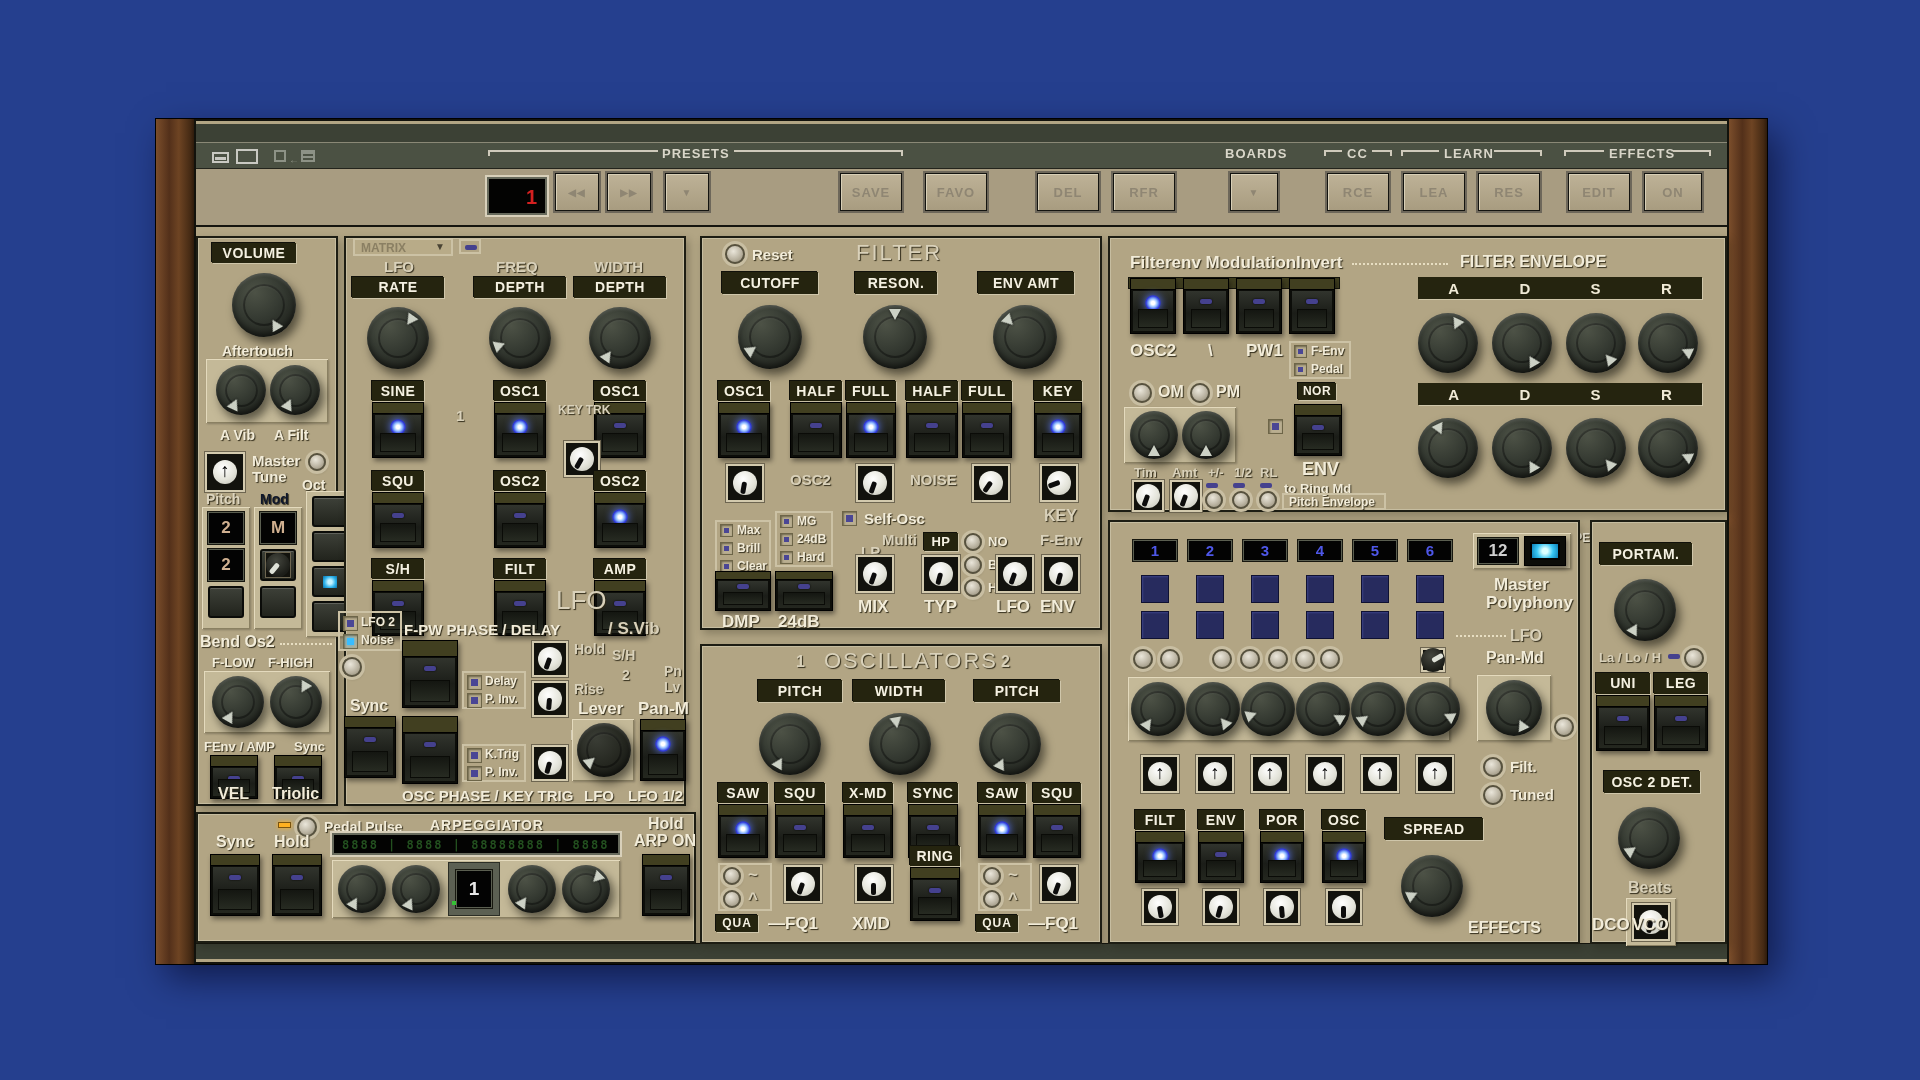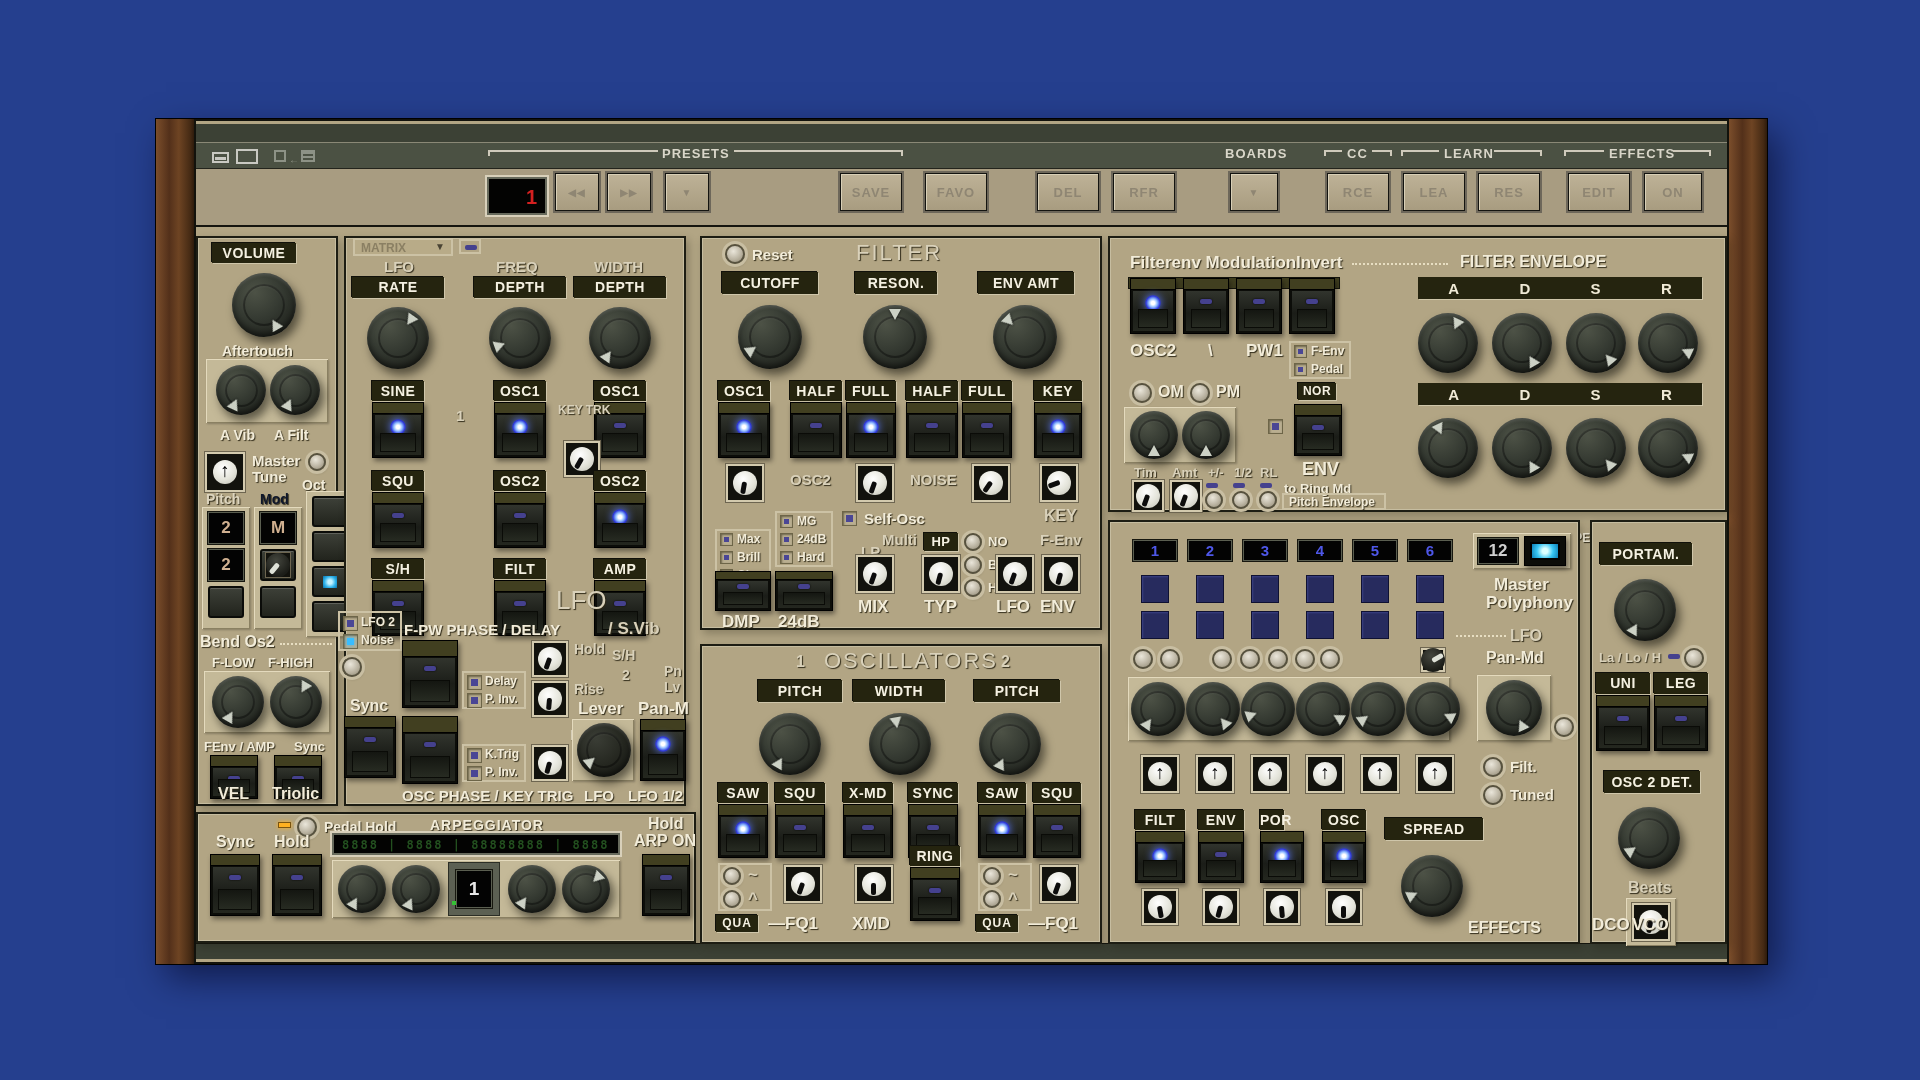--- a/index.html
+++ b/index.html
@@ -199,21 +199,21 @@
       <span class="face">
         <span class="ledo"></span>
       </span>
     </div>
   <div class="lt" style="left:62px;top:666px;font-size:16px;">VEL</div>
   <div class="lt" style="left:116px;top:666px;font-size:16px;">Triolic</div>
 
   <div class="sec" style="left:40px;top:693px;width:500px;height:131px;"></div>
   <div class="oled" style="left:122px;top:703px;"></div>
   <div class="rb" style="left:141px;top:698px;width:20px;height:20px;"></div>
-  <div class="lt" style="left:168px;top:700px;">Pedal Hold</div>
+  <div class="lt" style="left:168px;top:700px;">Pedal Pulse</div>
   <div class="lt" style="left:60px;top:714px;font-size:16px;">Sync</div>
   <div class="lt" style="left:118px;top:714px;font-size:16px;">Hold</div>
   <div class="db" style="left:54px;top:735px;width:50px;height:62px;">
       <span class="band"></span>
       <span class="face">
         <span class="ledo"></span>
       </span>
     </div>
   <div class="db" style="left:116px;top:735px;width:50px;height:62px;">
       <span class="band"></span>
@@ -480,21 +480,21 @@
       <i></i>
     </div>
   <div class="lt bg2" style="left:754px;top:352px;font-size:15px;">NOISE</div>
   <div class="sk" style="left:816px;top:345px;width:38px;height:38px;--r:215deg;">
       <i></i>
     </div>
   <div class="sk" style="left:884px;top:345px;width:38px;height:38px;--r:250deg;">
       <i></i>
     </div>
   <div class="lt bg2" style="left:888px;top:388px;font-size:16px;">KEY</div>
-  <div class="frb" style="left:559px;top:410px;width:56px;height:56px;">
+  <div class="frb" style="left:559px;top:401px;width:56px;height:56px;">
     <span class="ck" style="position:absolute;left:3px;top:2px;width:13px;height:13px;"></span>
     <span class="lt" style="left:20px;top:1px;font-size:12px;">Max</span>
     <span class="ck" style="position:absolute;left:3px;top:20px;width:13px;height:13px;"></span>
     <span class="lt" style="left:20px;top:19px;font-size:12px;">Brill</span>
     <span class="ck" style="position:absolute;left:3px;top:38px;width:13px;height:13px;"></span>
     <span class="lt" style="left:20px;top:37px;font-size:12px;">Clear</span>
     </div>
   <div class="frb" style="left:619px;top:392px;width:58px;height:56px;">
     <span class="ck" style="position:absolute;left:3px;top:2px;width:13px;height:13px;"></span>
     <span class="lt" style="left:20px;top:1px;font-size:12px;">MG</span>
@@ -836,21 +836,21 @@
     </div>
   <div class="sk up" style="left:1260px;top:636px;width:38px;height:38px;">
       <b>↑</b>
     </div>
   <div class="rb" style="left:1327px;top:638px;width:20px;height:20px;"></div>
   <div class="lt" style="left:1354px;top:639px;font-size:15px;">Filt.</div>
   <div class="rb" style="left:1327px;top:666px;width:20px;height:20px;"></div>
   <div class="lt" style="left:1354px;top:667px;font-size:15px;">Tuned</div>
   <div class="lbar" style="left:979px;top:691px;width:50px;height:20px;">FILT</div>
   <div class="lbar" style="left:1042px;top:691px;width:46px;height:20px;">ENV</div>
-  <div class="lbar" style="left:1104px;top:691px;width:24px;height:20px;">POR</div>
+  <div class="lbar" style="left:1104px;top:691px;width:44px;height:20px;">POR</div>
   <div class="lbar" style="left:1166px;top:691px;width:44px;height:20px;">OSC</div>
   <div class="db" style="left:979px;top:712px;width:50px;height:52px;">
       <span class="band"></span>
       <span class="face">
         <span class="led"></span>
       </span>
     </div>
   <div class="db" style="left:1042px;top:712px;width:46px;height:52px;">
       <span class="band"></span>
       <span class="face">

